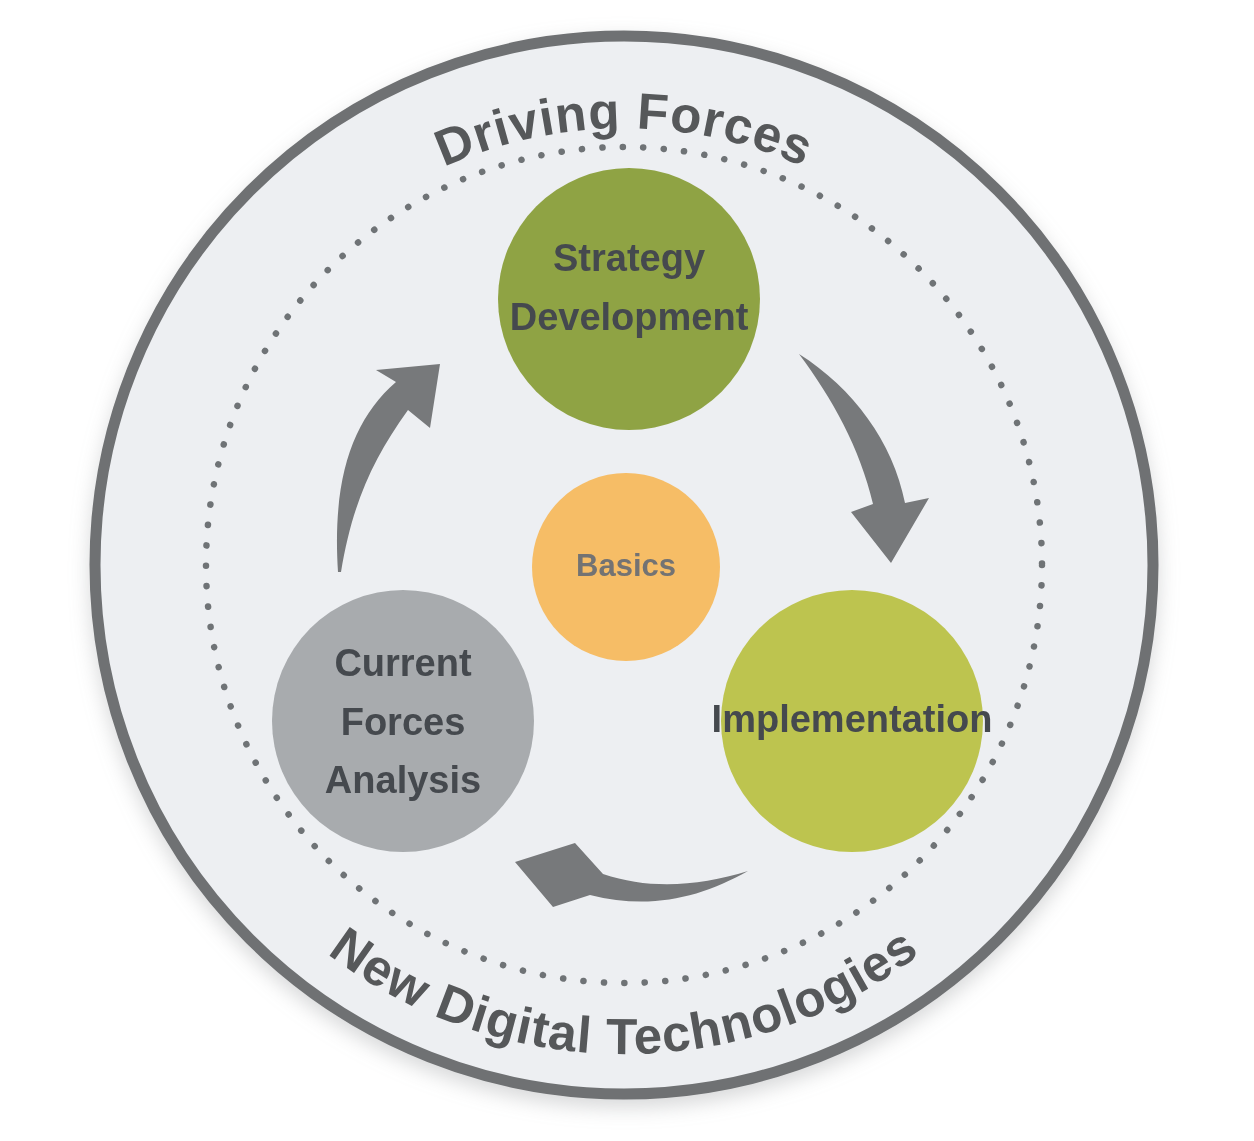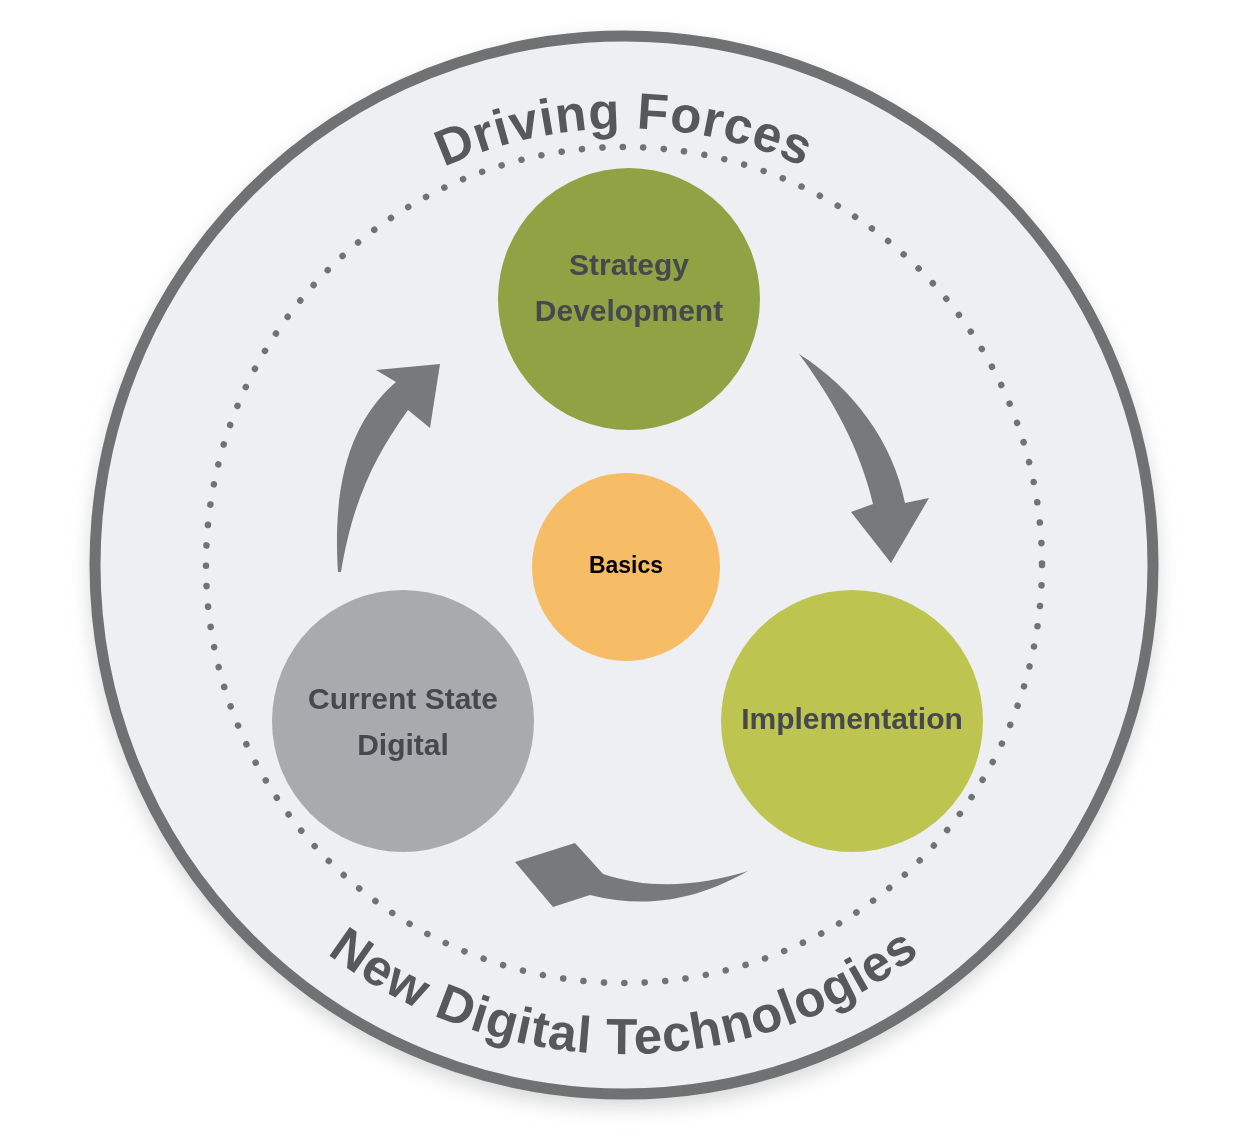--- a/index.html
+++ b/index.html
@@ -29,27 +29,27 @@
     font-size: 51px;
     letter-spacing: 1px;
   }
   .node-label {
     position: absolute;
     display: flex;
     align-items: center;
     justify-content: center;
     text-align: center;
     font-weight: bold;
-    font-size: 30px;
+    font-size: 38px;
     line-height: 1.55;
     color: #45494e;
   }
   .node-label.basics {
-    font-size: 23px;
-    color: #000000;
+    font-size: 31px;
+    color: #737373;
   }
   .label-strategy       { left: 499px; top: 208px; width: 260px; height: 160px; }
   .label-current        { left: 273px; top: 642px; width: 260px; height: 160px; }
   .label-implementation { left: 692px; top: 649px; width: 320px; height: 140px; text-align: right; }
   .label-basics         { left: 526px; top: 496px; width: 200px; height: 140px; }
 </style>
 </head>
 <body>
 
 <div class="canvas">
@@ -99,17 +99,17 @@
 
     <text class="ring-text" text-anchor="middle" fill="#56585a">
       <textPath href="#arc-bottom" startOffset="50%">New Digital Technologies</textPath>
     </text>
   </svg>
 
   <div class="node-label label-strategy">Strategy Development</div>
 
   <div class="node-label label-implementation">Implementation</div>
 
-  <div class="node-label label-current">Current State Digital</div>
+  <div class="node-label label-current">Current Forces Analysis</div>
 
   <div class="node-label basics label-basics">Basics</div>
 
 </div>
 
 </body></html>

